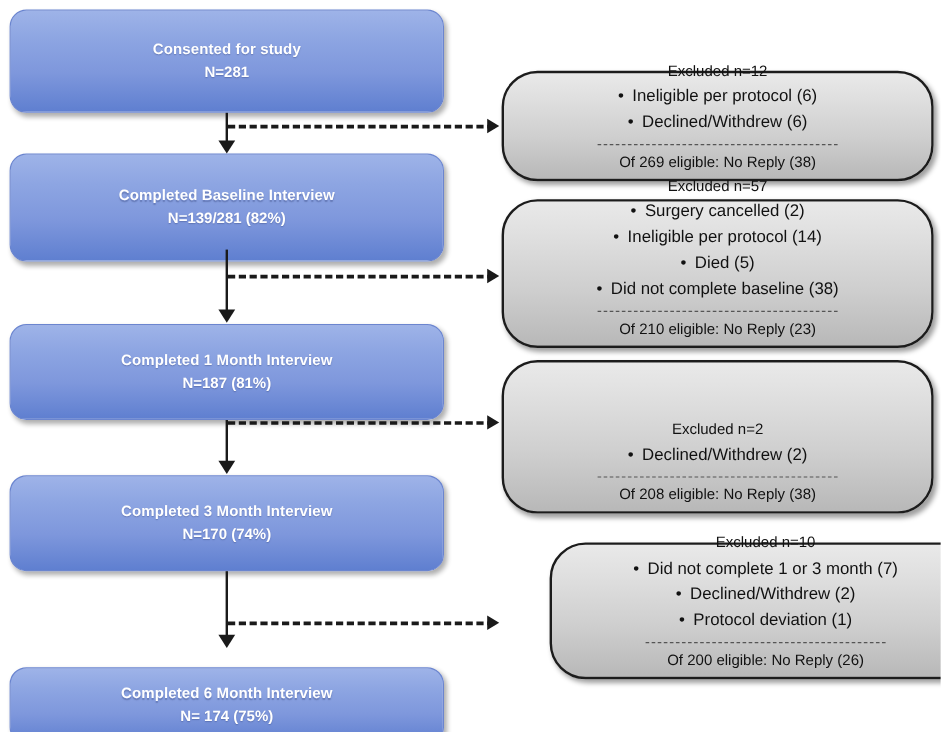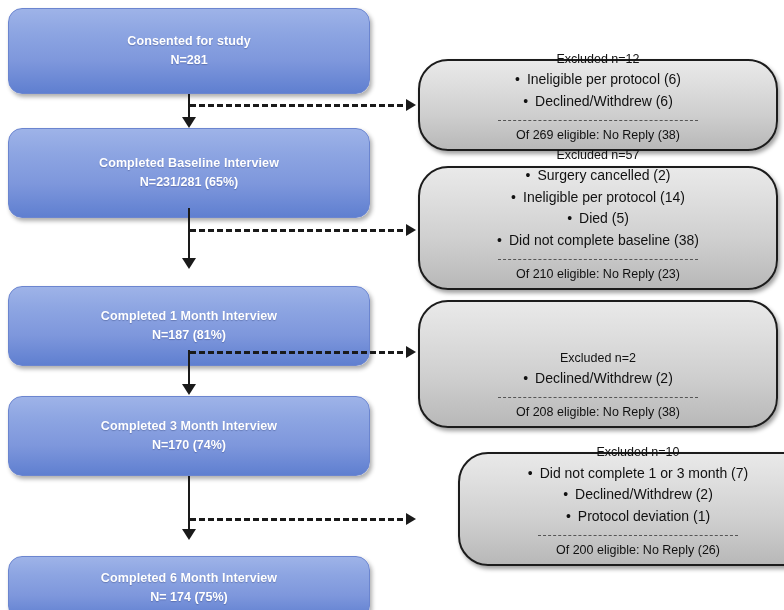--- a/index.html
+++ b/index.html
@@ -127,24 +127,24 @@
 
 <div id="canvas">
 
   <div class="flow-box" style="top:8px;height:86px;text-align:center;">
     <div class="flow-title">Consented for study</div>
     <div class="flow-count">N=281</div>
   </div>
 
   <div class="flow-box" style="top:128px;height:90px;">
     <div class="flow-title">Completed Baseline Interview</div>
-    <div class="flow-count">N=231/281 (65%)</div>
-  </div>
-
-  <div class="flow-box" style="top:286px;height:80px;">
+    <div class="flow-count">N=139/281 (82%)</div>
+  </div>
+
+  <div class="flow-box" style="top:270px;height:80px;">
     <div class="flow-title">Completed 1 Month Interview</div>
     <div class="flow-count">N=187 (81%)</div>
   </div>
 
   <div class="flow-box" style="top:396px;height:80px;">
     <div class="flow-title">Completed 3 Month Interview</div>
     <div class="flow-count">N=170 (74%)</div>
   </div>
 
   <div class="flow-box" style="top:556px;height:64px;">

